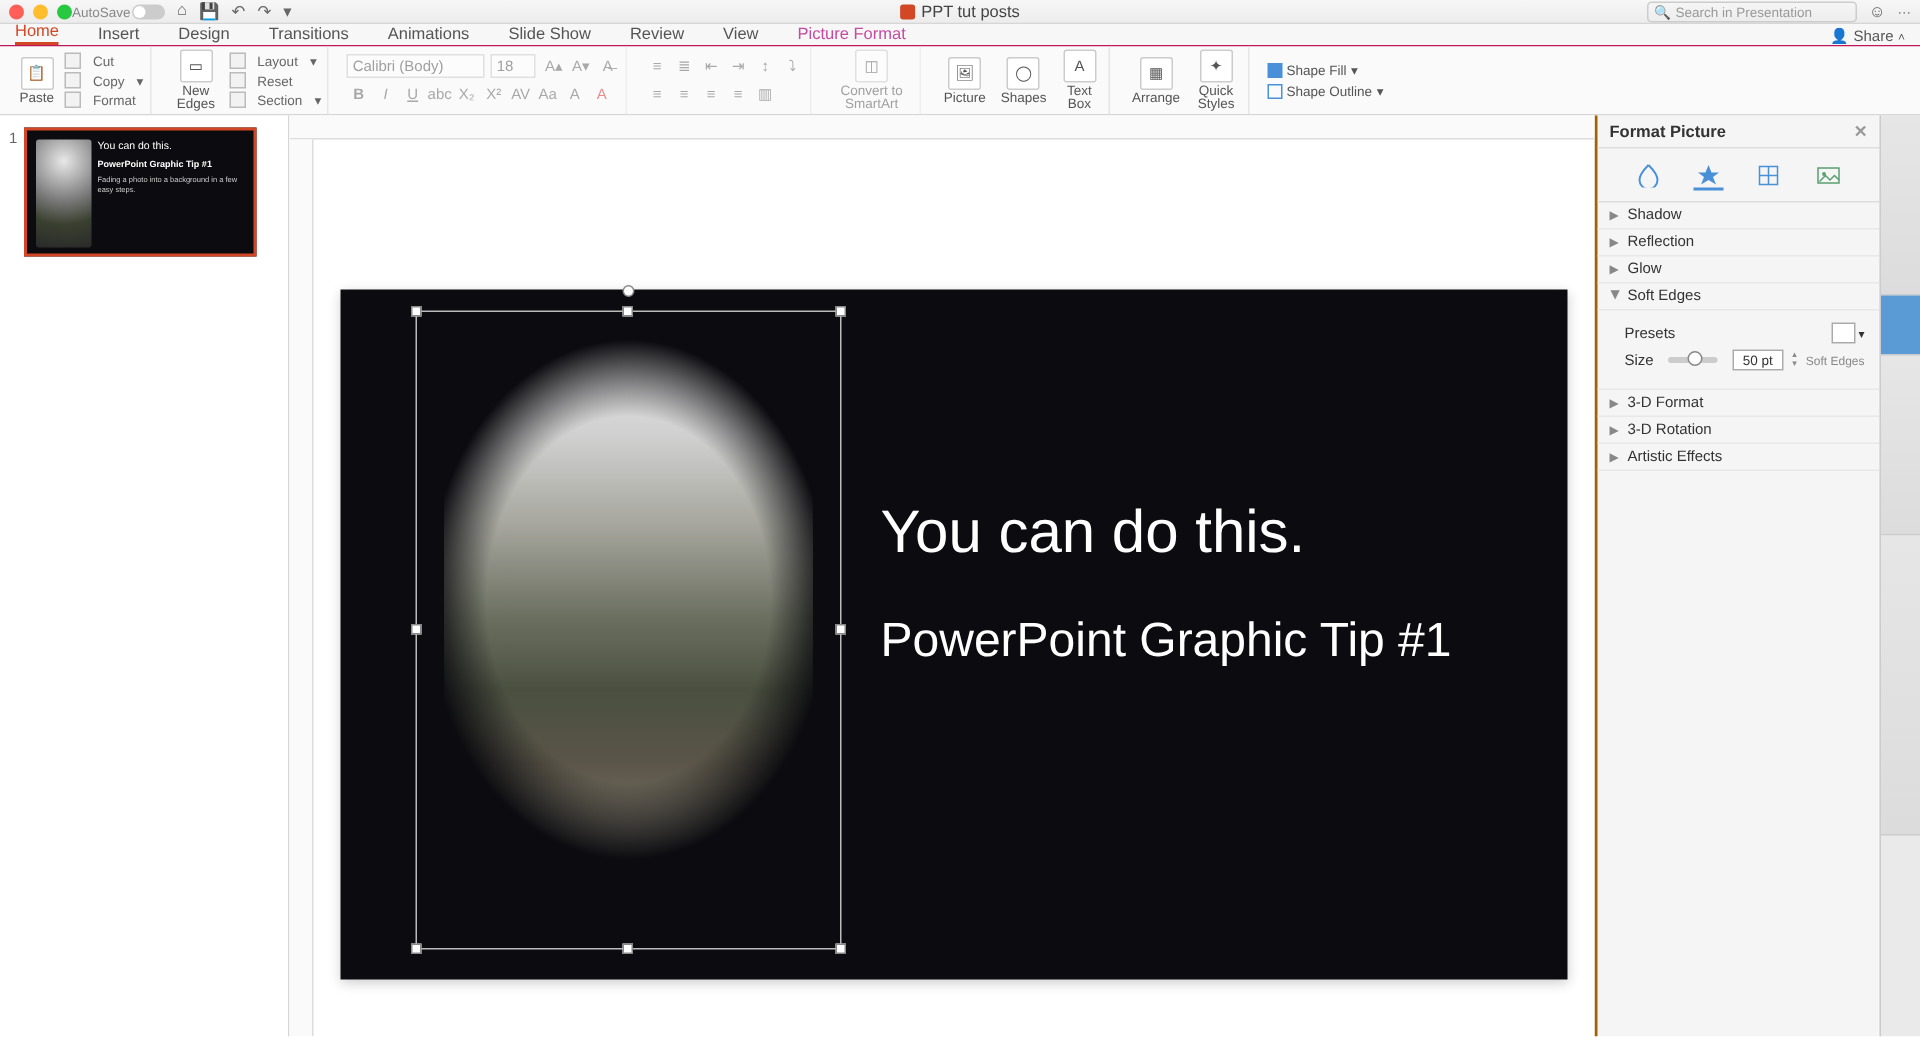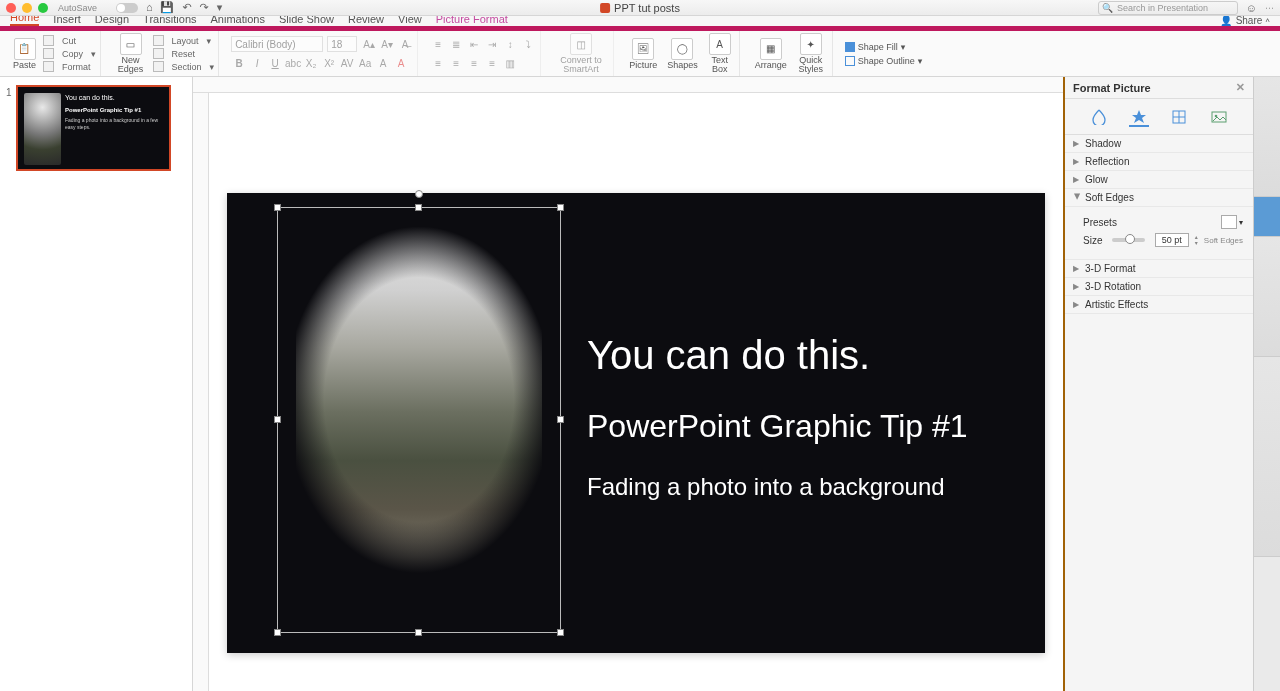--- a/index.html
+++ b/index.html
@@ -3,33 +3,33 @@
 <meta charset="utf-8">
 <style>
 * { box-sizing: border-box; margin: 0; padding: 0; font-family: -apple-system, "Helvetica Neue", Arial, sans-serif; }
 body { background: #fff; width: 1280px; height: 691px; overflow: hidden; font-size: 11px; color: #333; }
 
 
 .titlebar { height: 16px; background: linear-gradient(#f7f7f7,#ececec); display: flex; align-items: center; padding: 0 6px; border-bottom: 1px solid #d6d6d6; position: relative; }
 .traffic { display: flex; gap: 6px; }
 .traffic span { width: 10px; height: 10px; border-radius: 50%; display: block; }
 .tl-close { background:#ff5f57; } .tl-min{background:#ffbd2e;} .tl-max{background:#28c940;}
-.autosave { margin-left: 10px; font-size: 9px; color:#888; display:flex; align-items:center; gap:19px;}
+.autosave { margin-left: 0; font-size: 9px; color:#888; display:flex; align-items:center; gap:1px;}
 .autosave .toggle { width:22px;height:10px;background:#ccc;border-radius:5px;position:relative;}
 .autosave .toggle::after{content:"";width:8px;height:8px;background:#fff;border-radius:50%;position:absolute;top:1px;left:1px;}
 .qat { margin-left:8px; display:flex; gap:8px; color:#666;}
 .qat span{font-size:11px;}
 .doc-title { position:absolute; left:50%; transform:translateX(-50%); font-size:11px; color:#444; display:flex; align-items:center; gap:4px;}
 .doc-title .pp-icon{width:10px;height:10px;background:#d24726;border-radius:2px;}
 .search-wrap{margin-left:auto;display:flex;align-items:center;gap:8px;}
 .search-box{border:1px solid #ccc;border-radius:3px;height:14px;width:140px;font-size:9px;padding:0 4px;color:#999;display:flex;align-items:center;gap:3px;}
 .smile{font-size:11px;color:#666;}
 
 
-.tabs { height: 15px; display:flex; align-items:flex-end; padding:0 10px; background:#f7f7f7; border-bottom:5px solid #be185d; font-size:11px; gap:14px;}
+.tabs { height: 15px; display:flex; align-items:flex-end; padding:0 10px; background:#f7f7f7; border-bottom:1px solid #be185d; font-size:11px; gap:26px;}
 .tab{color:#555;cursor:pointer;padding-bottom:1px;}
 .tab.active{color:#d24726;border-bottom:2px solid #d24726;}
 .tab.context{color:#c44ba0;}
 .share-btn{margin-left:auto;font-size:10px;color:#555;display:flex;align-items:center;gap:3px;}
 
 
 .ribbon{height:46px;background:#fafafa;border-bottom:1px solid #d6d6d6;display:flex;align-items:center;padding:0 6px;gap:8px;font-size:10px;color:#555;}
 .rgroup{display:flex;flex-direction:column;align-items:center;justify-content:center;height:100%;padding:0 4px;border-right:1px solid #e6e6e6;}
 .rgroup:last-child{border-right:none;}
 .rlabel{font-size:9px;line-height:1;}
@@ -310,21 +310,21 @@
           <div class="handle h-e"></div>
           <div class="handle h-sw"></div>
           <div class="handle h-s"></div>
           <div class="handle h-se"></div>
           <div class="photo"></div>
         </div>
         <div class="slide-text">
           <div class="st1">You can do this.</div>
           <div class="st2">PowerPoint Graphic Tip #1</div>
           <div class="st3">
-            <span>Fading a photo into a background</span><br>
+            <br>
           </div>
         </div>
       </div>
     </div>
   </div>
 
   <div class="fpane">
     <div class="fpane-hdr">
       <span>Format Picture</span>
       <span class="x">✕</span>

